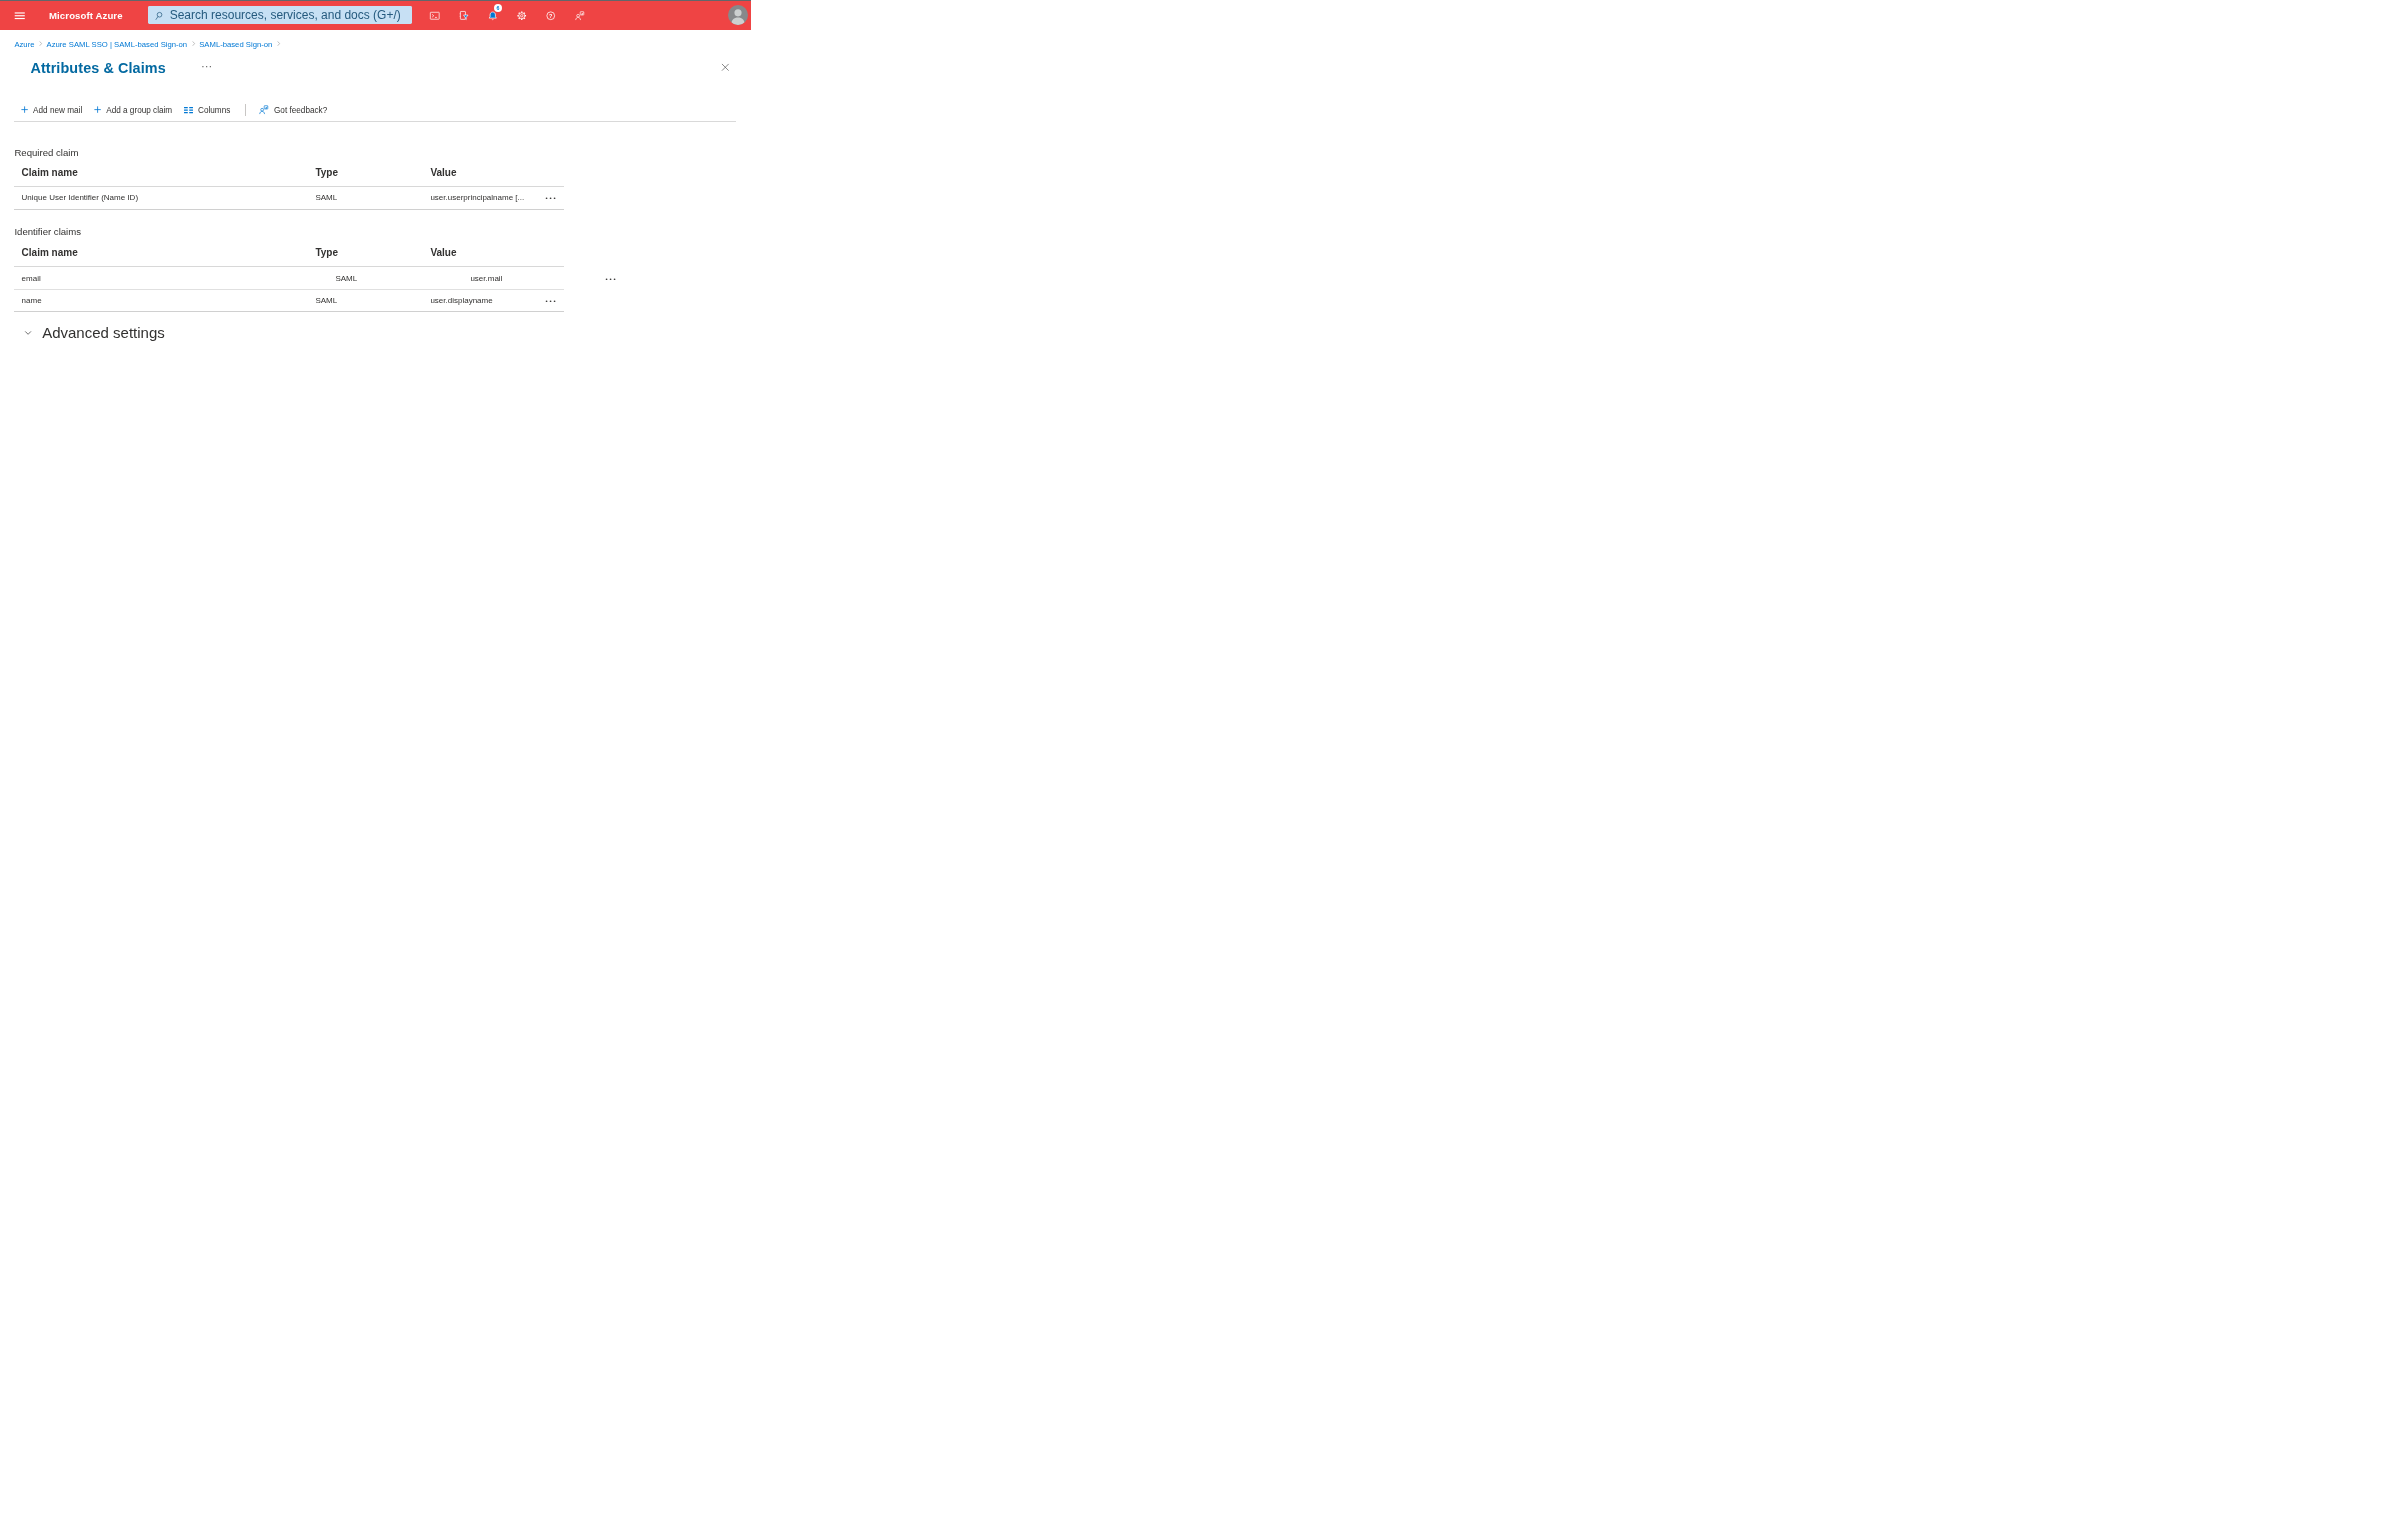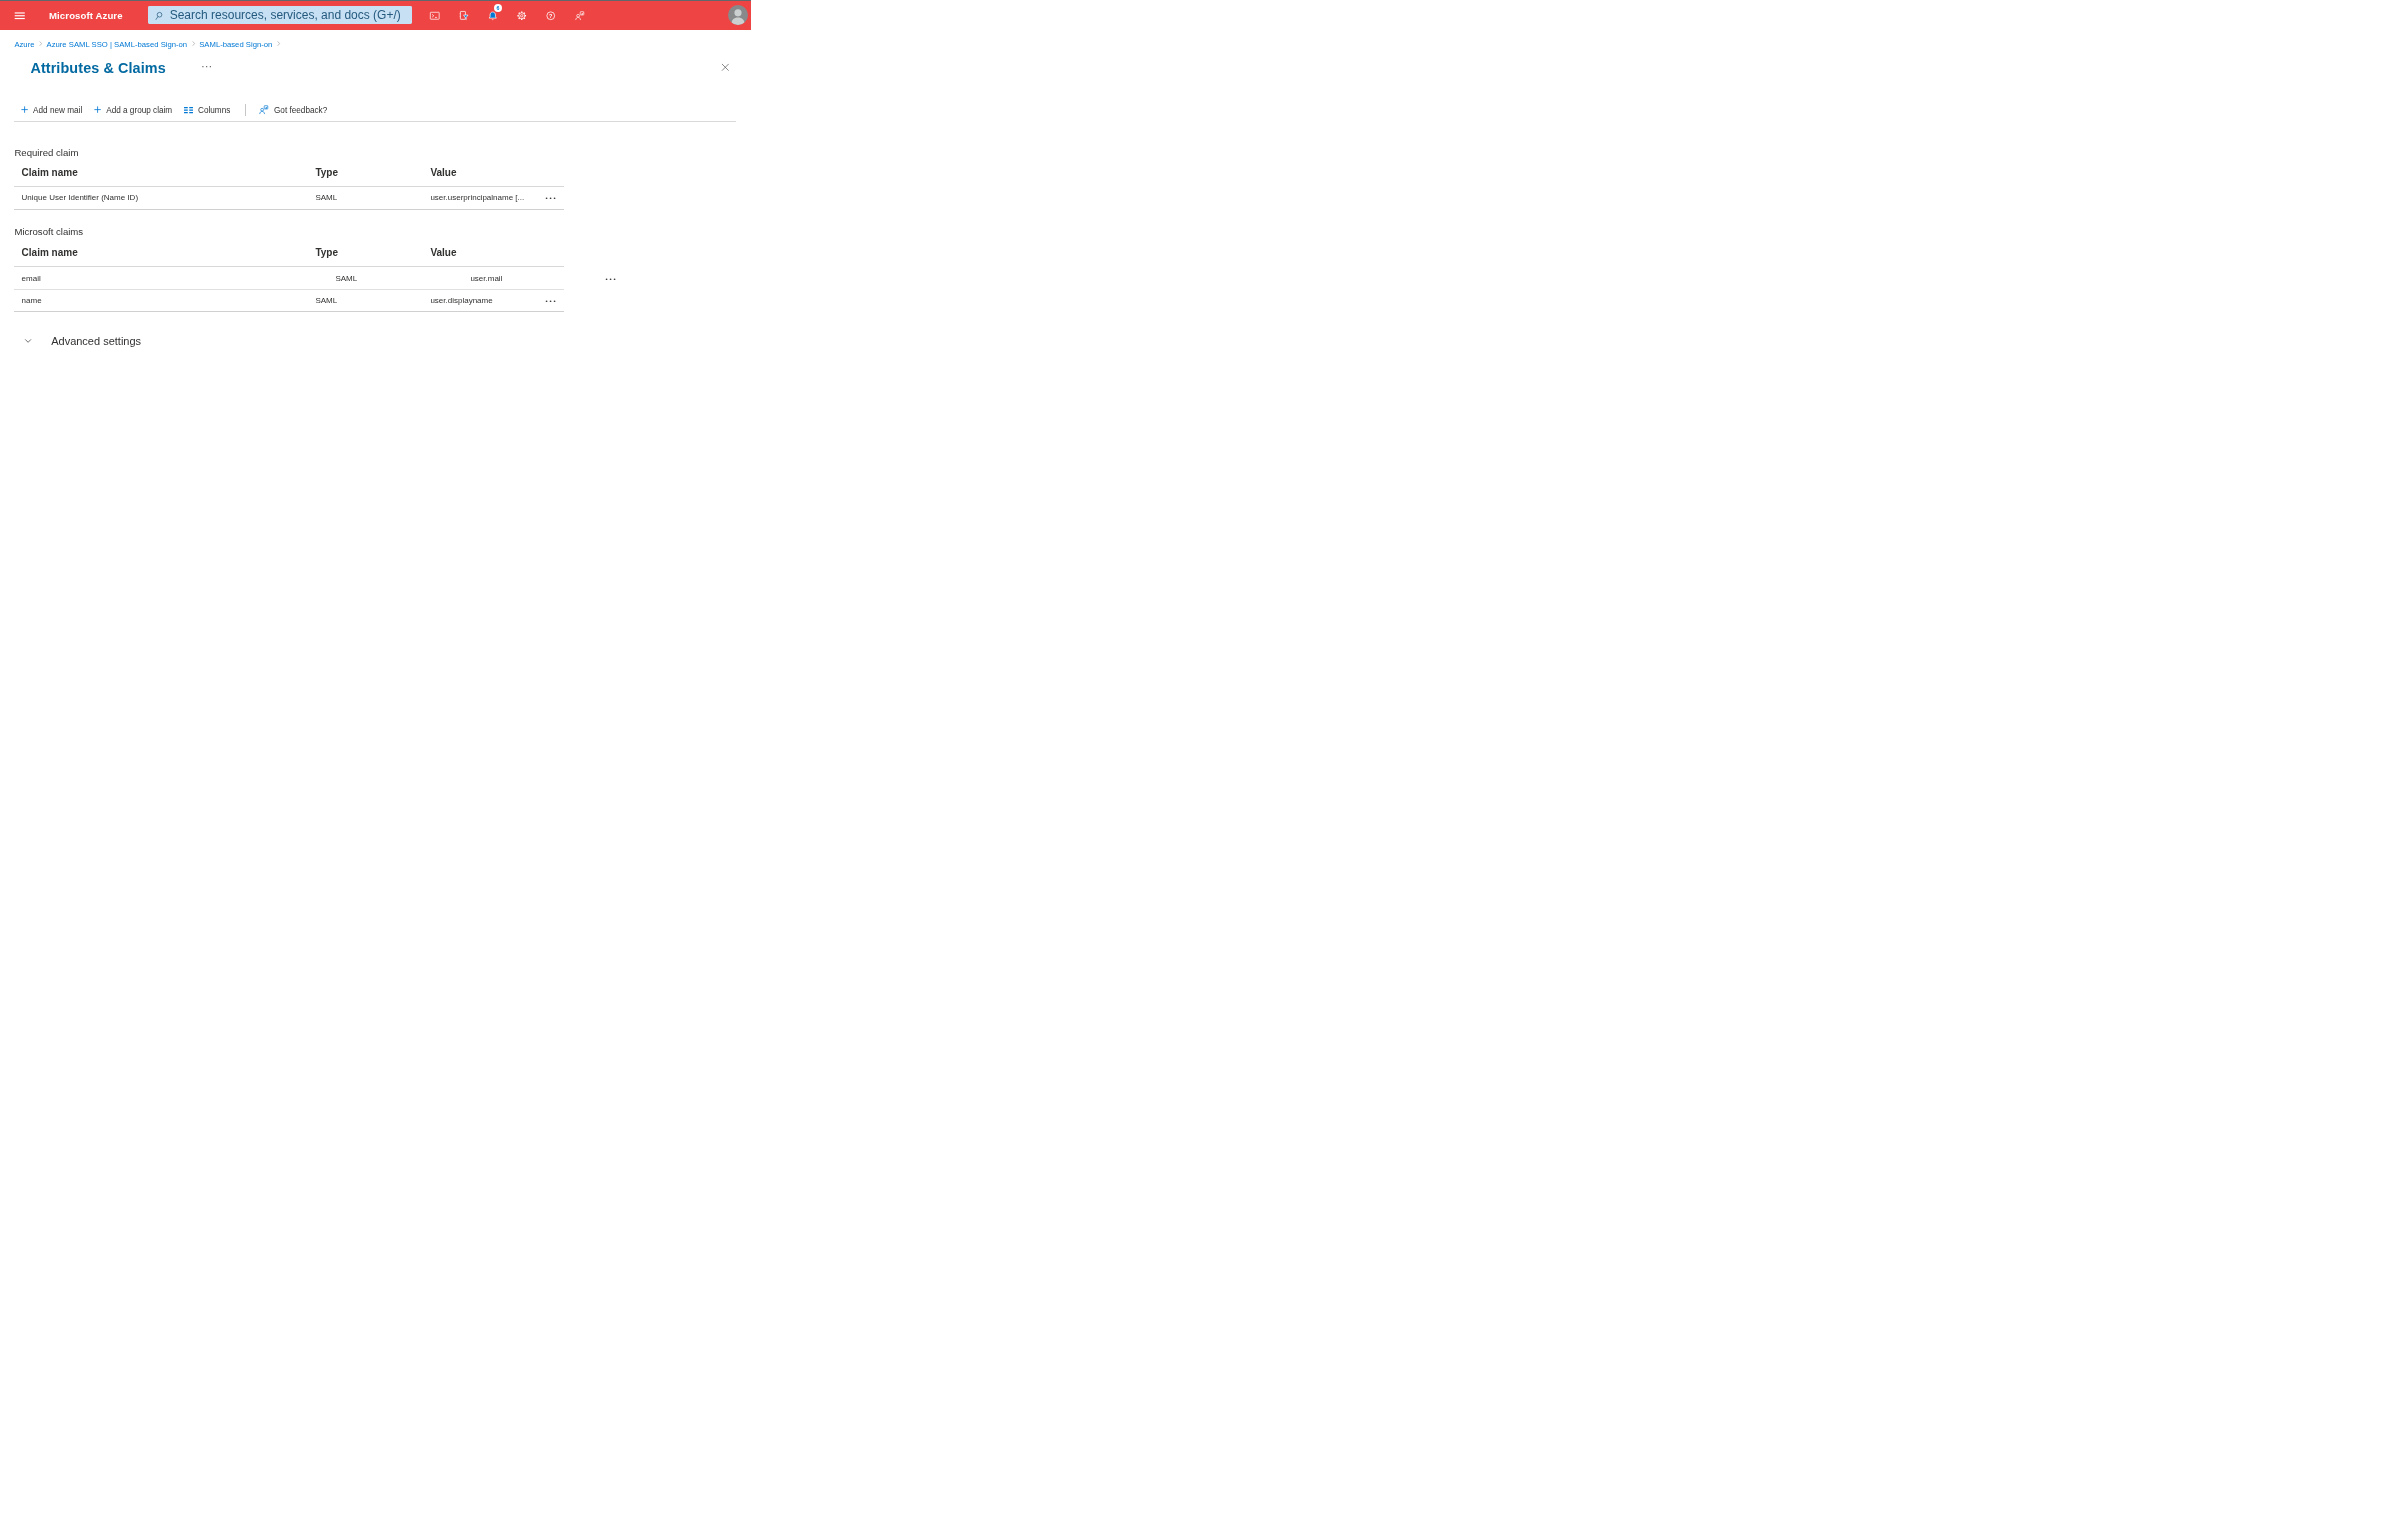--- a/index.html
+++ b/index.html
@@ -60,22 +60,22 @@
   .tr { display:grid; grid-template-columns:301px 115px 114px 20px; align-items:center; }
   .tr.th { height:27px; border-bottom:0.5px solid #d8d8d8; font-weight:bold; font-size:10px; color:#323130; }
   .tbl2 .tr.th { height:29px; }
   .tr.row { height:23px; font-size:8px; color:#323130; }
   .tr.row.last { border-bottom:1px solid #d0d0d0; }
   .tr.row.mid { border-bottom:0.5px solid #e0e0e0;gap:20px; }
   .td.name { padding-left:7.2px; }
   .row-menu { border:none; background:transparent; padding:0 0 0 1px; cursor:pointer;
     font-size:6.2px; letter-spacing:1.9px; font-weight:bold; color:#3b3a39; line-height:1; }
 
-  .advanced { margin-top:22px; margin-left:9.6px; display:flex; align-items:center; gap:19px;
-    font-size:11px; color:#323130; cursor:pointer; width:max-content; height:12.5px; }
+  .advanced { margin-top:14px; margin-left:9.6px; display:flex; align-items:center; gap:10px;
+    font-size:15px; color:#323130; cursor:pointer; width:max-content; height:12.5px; }
 
   svg { display:block; }
 </style>
 </head>
 <body>
 
 <div class="window-edge"></div>
 
 <header class="topbar">
 
@@ -253,21 +253,21 @@
     <div class="tr row last">
       <div class="td name">Unique User Identifier (Name ID)</div>
       <div class="td">SAML</div>
       <div class="td">user.userprincipalname [...</div>
       <div class="td">
         <button class="row-menu">•••</button>
       </div>
     </div>
   </div>
 
-  <h2 class="h-additional">Microsoft claims</h2>
+  <h2 class="h-additional">Identifier claims</h2>
   <div class="tbl tbl2">
     <div class="tr th">
       <div class="td name">Claim name</div>
       <div class="td">Type</div>
       <div class="td">Value</div>
       <div class="td"></div>
     </div>
     <div class="tr row mid">
       <div class="td name">email</div>
       <div class="td">SAML</div>

